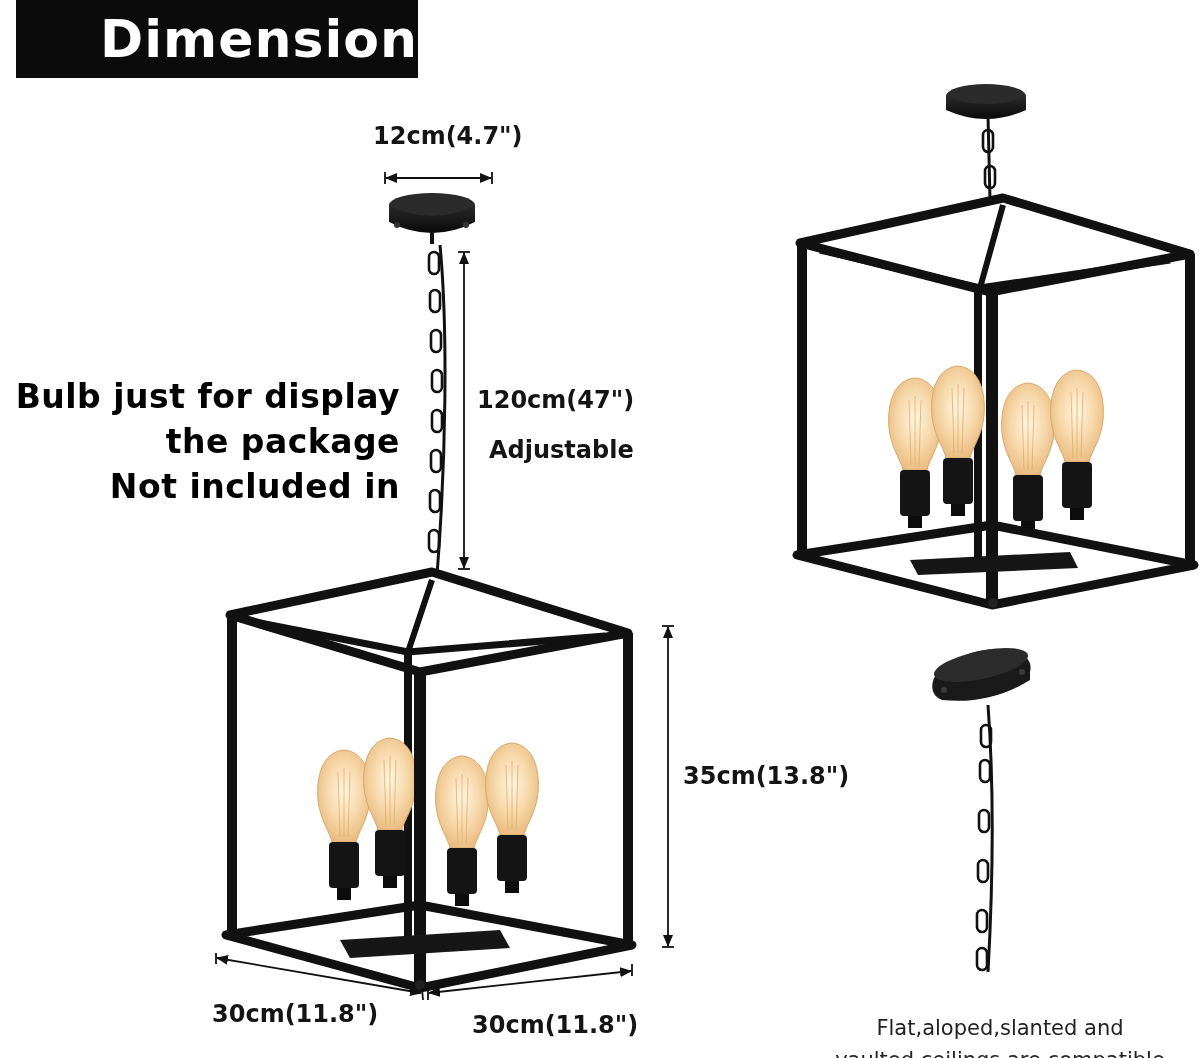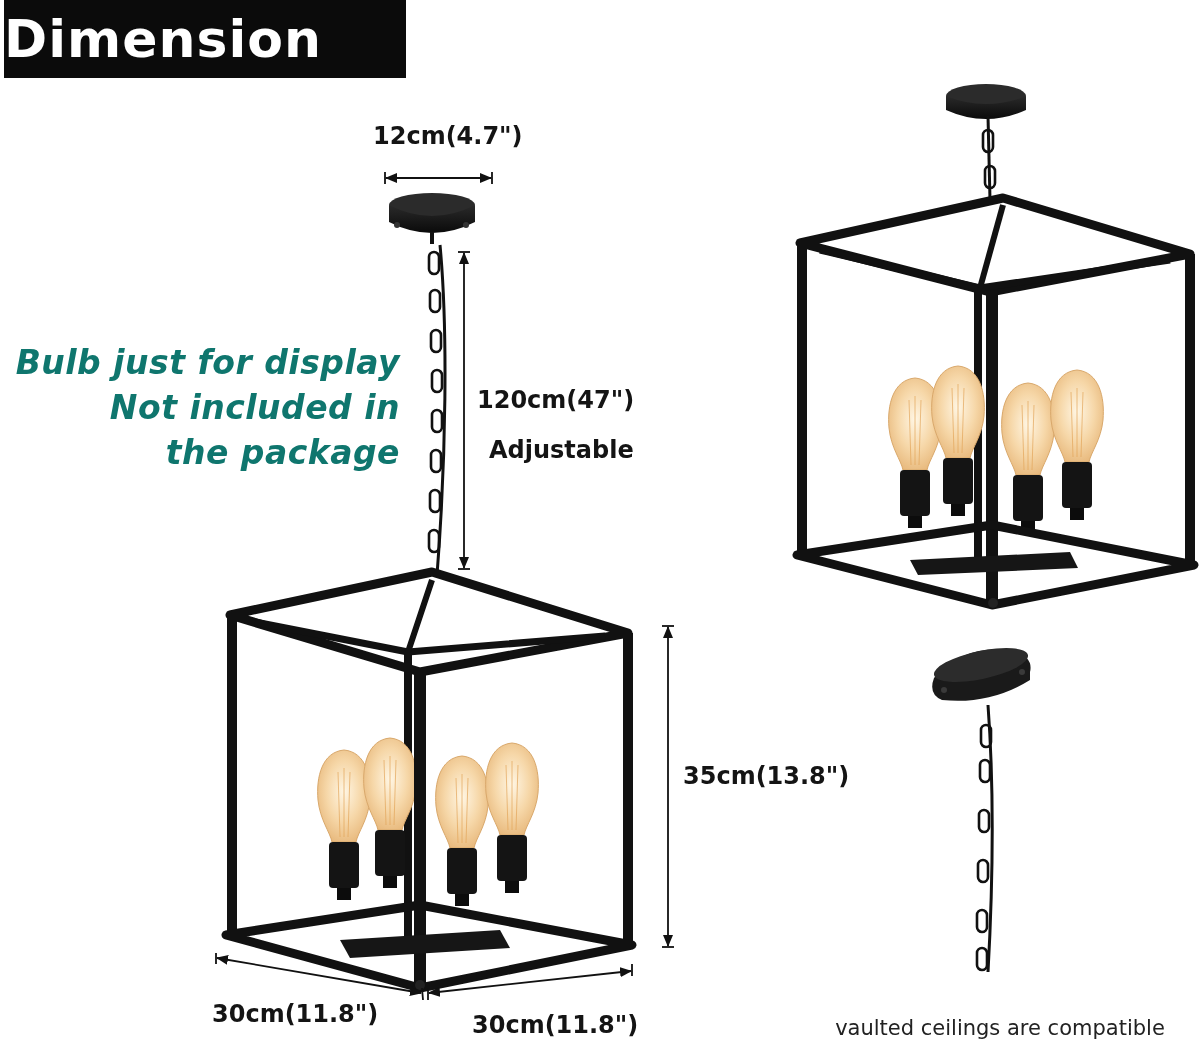--- a/index.html
+++ b/index.html
@@ -1,29 +1,29 @@
 <!DOCTYPE html>
 <html><head>
 <meta charset="utf-8">
 <style>
   html, body { margin: 0; padding: 0; background: #ffffff; }
   body { width: 1200px; height: 1058px; position: relative; overflow: hidden; font-family: "DejaVu Sans", sans-serif; }
   .title-banner {
-    position: absolute; left: 4px; top: 0; width: 402px; height: 78px;
+    position: absolute; left: 16px; top: 0; width: 402px; height: 78px;
     background: #0b0b0b; color: #ffffff;
-    display: flex; align-items: center; justify-content: flex-start;
+    display: flex; align-items: center; justify-content: flex-end;
     font-family: "DejaVu Sans", sans-serif; font-weight: bold; font-size: 52px;
     letter-spacing: 1px;
   }
   .label { position: absolute; color: #141414; font-family: "DejaVu Sans", sans-serif; font-weight: bold; white-space: nowrap; }
   .dim { font-size: 24px; }
   .note {
-    position: absolute; right: 800px; top: 340px; text-align: right;
+    position: absolute; right: 800px; top: 374px; text-align: right;
     font-family: "DejaVu Sans", sans-serif; font-weight: bold; font-size: 33px; line-height: 45px;
-    color: #0f766e; letter-spacing: 0.5px; font-style: italic;
+    color: #000000; letter-spacing: 0.5px;
   }
   .caption {
     position: absolute; left: 800px; top: 1014px; width: 400px; text-align: center;
     font-family: "DejaVu Sans", sans-serif; font-size: 21px; line-height: 32px; color: #222;
   }
   svg.art { position: absolute; left: 0; top: 0; }
 </style>
 </head>
 <body>
 
@@ -178,19 +178,20 @@
 
 <div class="label dim" style="left:373px; top:122px;">12cm(4.7")</div>
 <div class="label dim" style="left:477px; top:386px;">120cm(47")</div>
 <div class="label dim" style="left:489px; top:436px;">Adjustable</div>
 <div class="label dim" style="left:683px; top:762px;">35cm(13.8")</div>
 <div class="label dim" style="left:212px; top:1000px;">30cm(11.8")</div>
 <div class="label dim" style="left:472px; top:1011px;">30cm(11.8")</div>
 
 <div class="note">
   <div>Bulb just for display</div>
+  <div>the package</div>
   <div>Not included in</div>
-  <div>the package</div>
 </div>
 
 <div class="caption" style="top:1012px;">
+  <div>Flat,aloped,slanted and</div>
   <div>vaulted ceilings are compatible</div>
 </div>
 
 </body></html>

